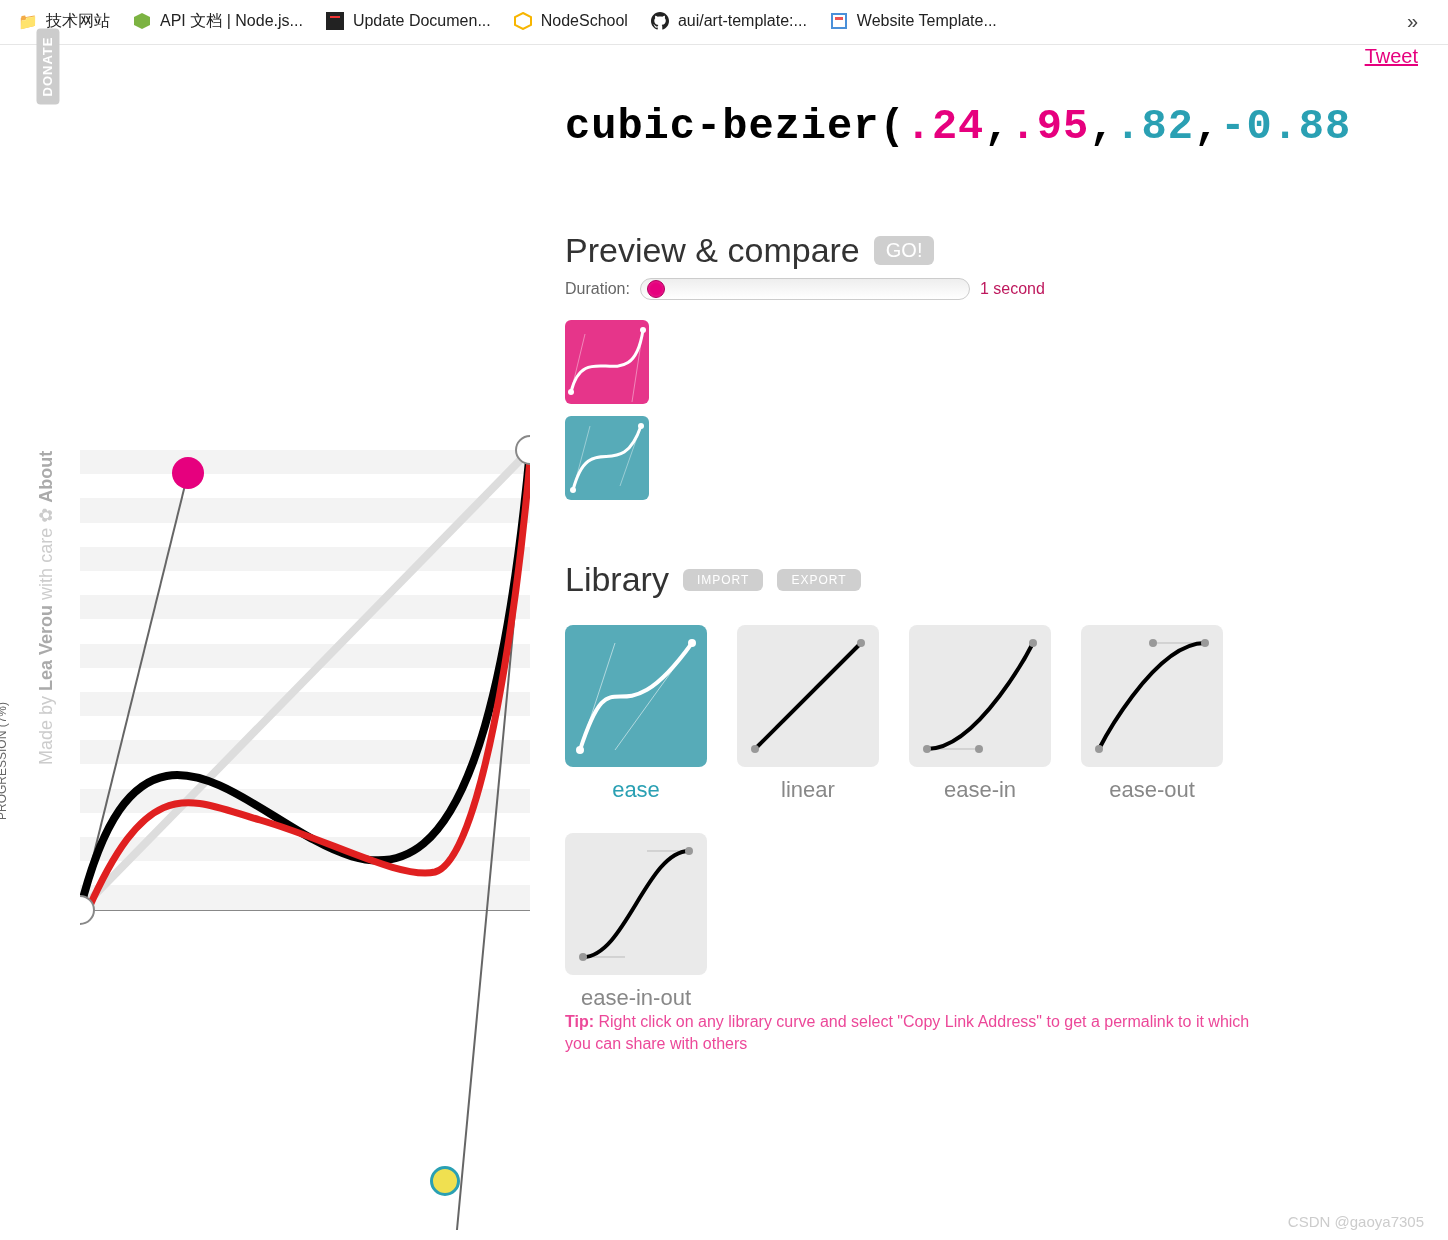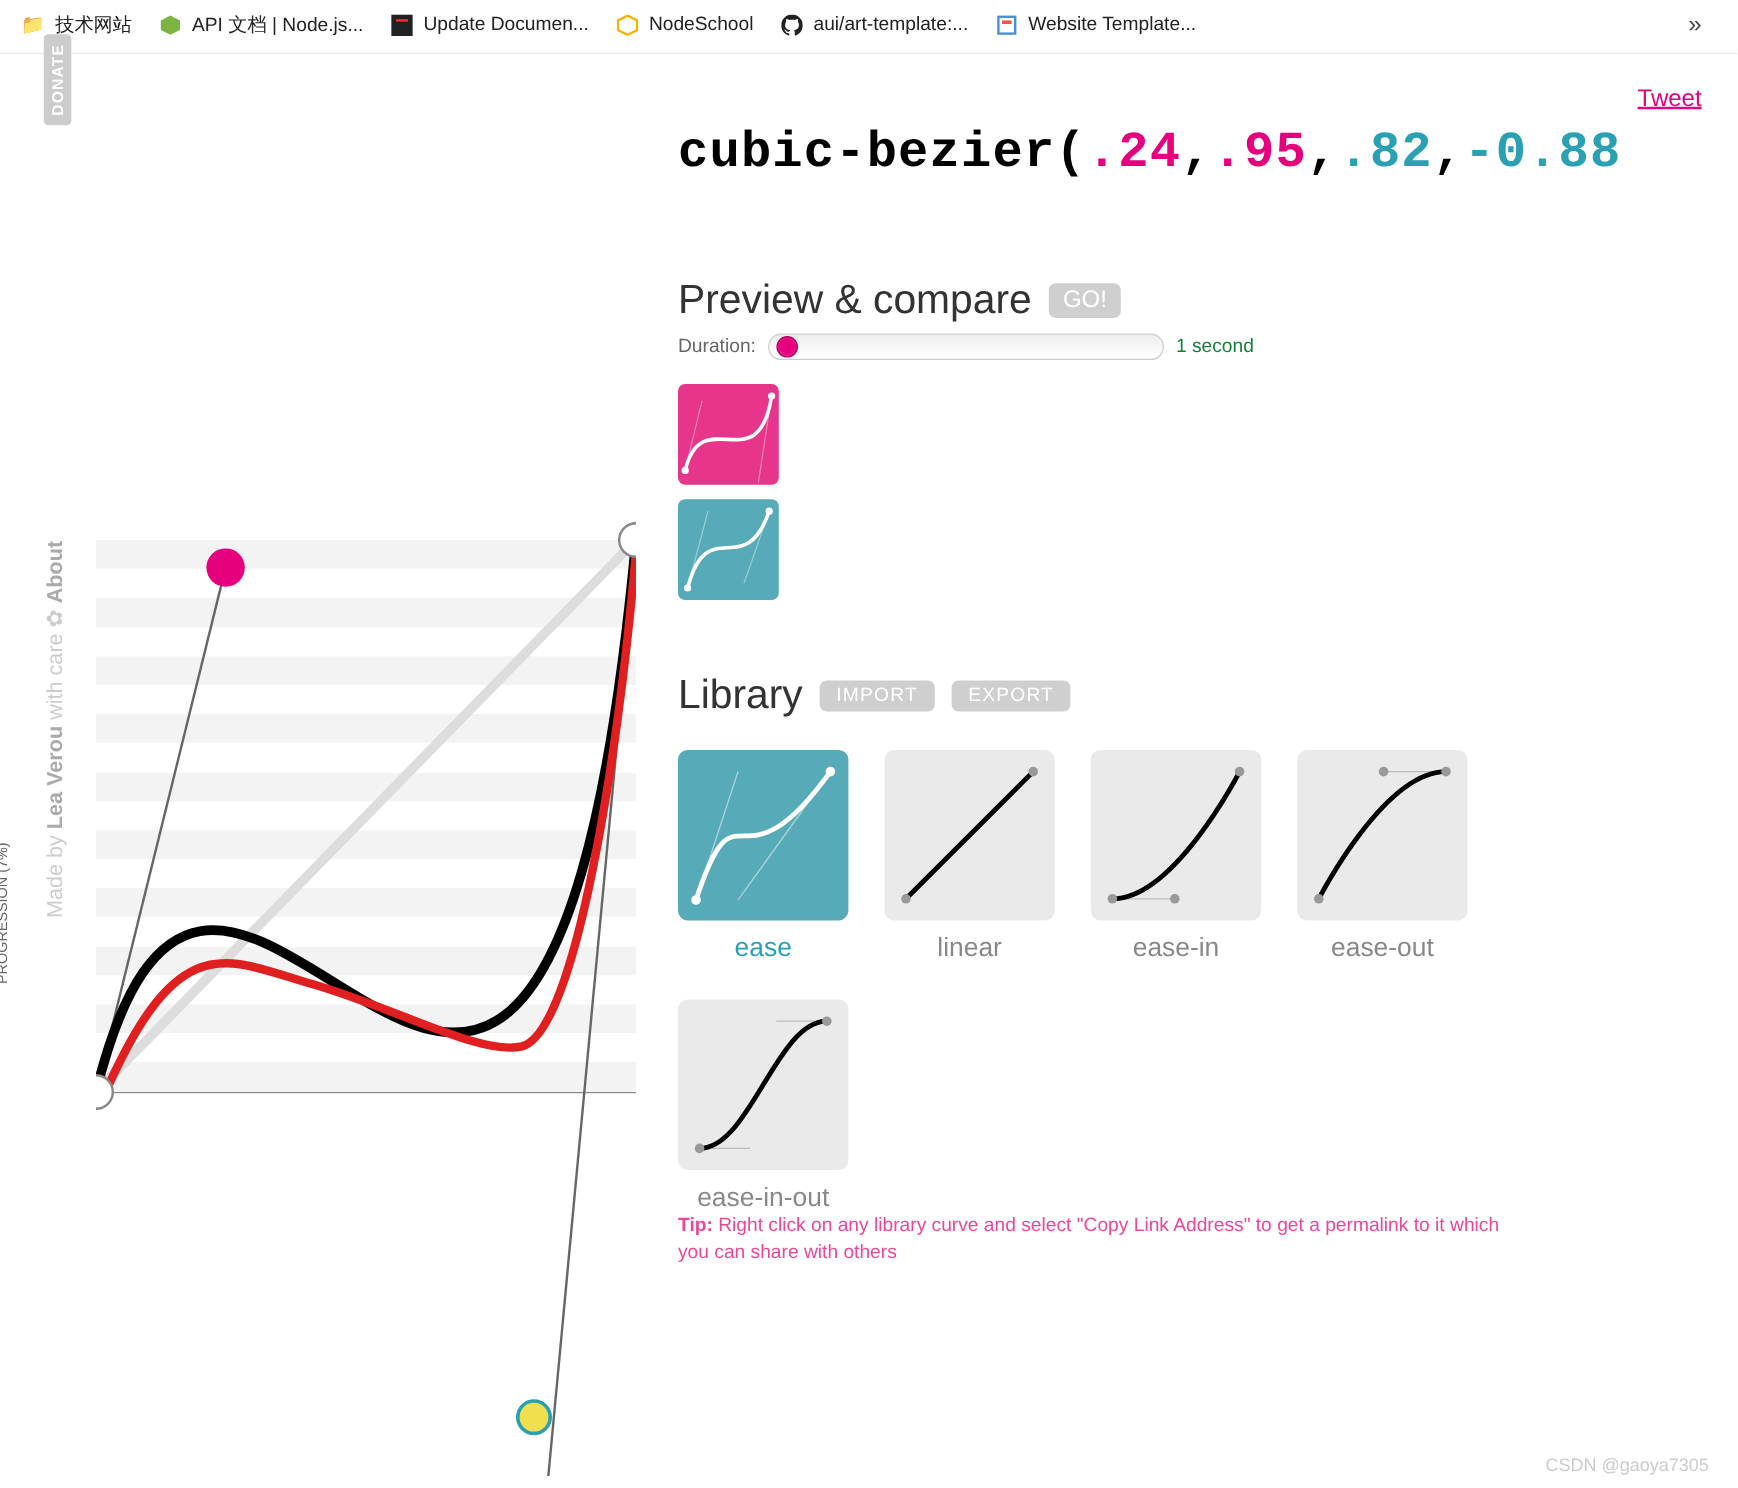--- a/index.html
+++ b/index.html
@@ -22,34 +22,34 @@
 .progression-label { position:absolute; left:12px; top:570px; transform: rotate(-90deg); transform-origin:left top; font-size:12px; color:#666; left:-5px; top:775px; }
 .time-label { position:absolute; left:85px; top:832px; font-size:13px; color:#666; }
 
 .graph { position:absolute; left:25px; top:75px; width:450px; height:1060px; }
 .stripes { position:absolute; left:0; top:280px; width:450px; height:460px; }
 .stripes div { height:24.2px; background:#f3f3f3; }
 .stripes div:nth-child(even){ background:#fff; }
 .baseline { position:absolute; left:0; top:740px; width:450px; height:1px; background:#888; }
 
 .right { flex:1; padding: 18px 0 0 30px; position:relative; }
-.tweet { position:absolute; right:30px; top:26px; color:#e6007e; font-size:20px; text-decoration:underline; }
+.tweet { position:absolute; right:30px; top:0; color:#e6007e; font-size:20px; text-decoration:underline; }
 .cb-title { font-family: "Consolas","Courier New",monospace; font-size:42px; font-weight:bold; letter-spacing:1px; margin-top:40px; white-space:nowrap; }
 .cb-title .p1,.cb-title .p2 { color:#e6007e; }
 .cb-title .p3,.cb-title .p4 { color:#2aa0b3; }
 .cb-title .punc { color:#000; }
 
 .section-h { font-size:34px; font-weight:300; color:#333; margin-top:80px; display:flex; align-items:center; gap:14px; }
 .go-btn, .pill-btn { background:#cfcfcf; color:#fff; font-size:18px; font-weight:normal; padding:3px 12px; border-radius:6px; border:none; cursor:pointer; }
 .go-btn { font-size:20px; }
-.pill-btn { font-size:16px; padding:4px 14px; letter-spacing:1px; }
+.pill-btn { font-size:12px; padding:4px 14px; letter-spacing:1px; }
 .dur-row { display:flex; align-items:center; gap:10px; margin-top:8px; font-size:16px; color:#666; }
 .slider { width:330px; height:22px; background:linear-gradient(#eee,#fff); border:1px solid #ccc; border-radius:12px; position:relative; }
 .slider .thumb { position:absolute; left:6px; top:1px; width:18px; height:18px; background:#e6007e; border:1px solid #b0005f; border-radius:50%; box-shadow: inset 0 0 3px #fff3; }
-.dur-val { color:#15803d; }
+.dur-val { color:#be185d; }
 
 .swatches { margin-top:20px; display:flex; flex-direction:column; gap:12px; }
 .sw { width:84px; height:84px; border-radius:6px; cursor:pointer; position:relative; }
 .sw-pink { background:#e6358a; }
 .sw-teal { background:#57abb8; }
 
 .library-desc { font-size:18px; color:#888; margin-top:8px; }
 .lib-grid { display:flex; flex-wrap:wrap; gap:30px; margin-top:26px; width:700px; }
 .lib-item { display:flex; flex-direction:column; align-items:center; gap:10px; cursor:pointer; }
 .lib-thumb { width:142px; height:142px; background:#eaeaea; border-radius:8px; position:relative; }

